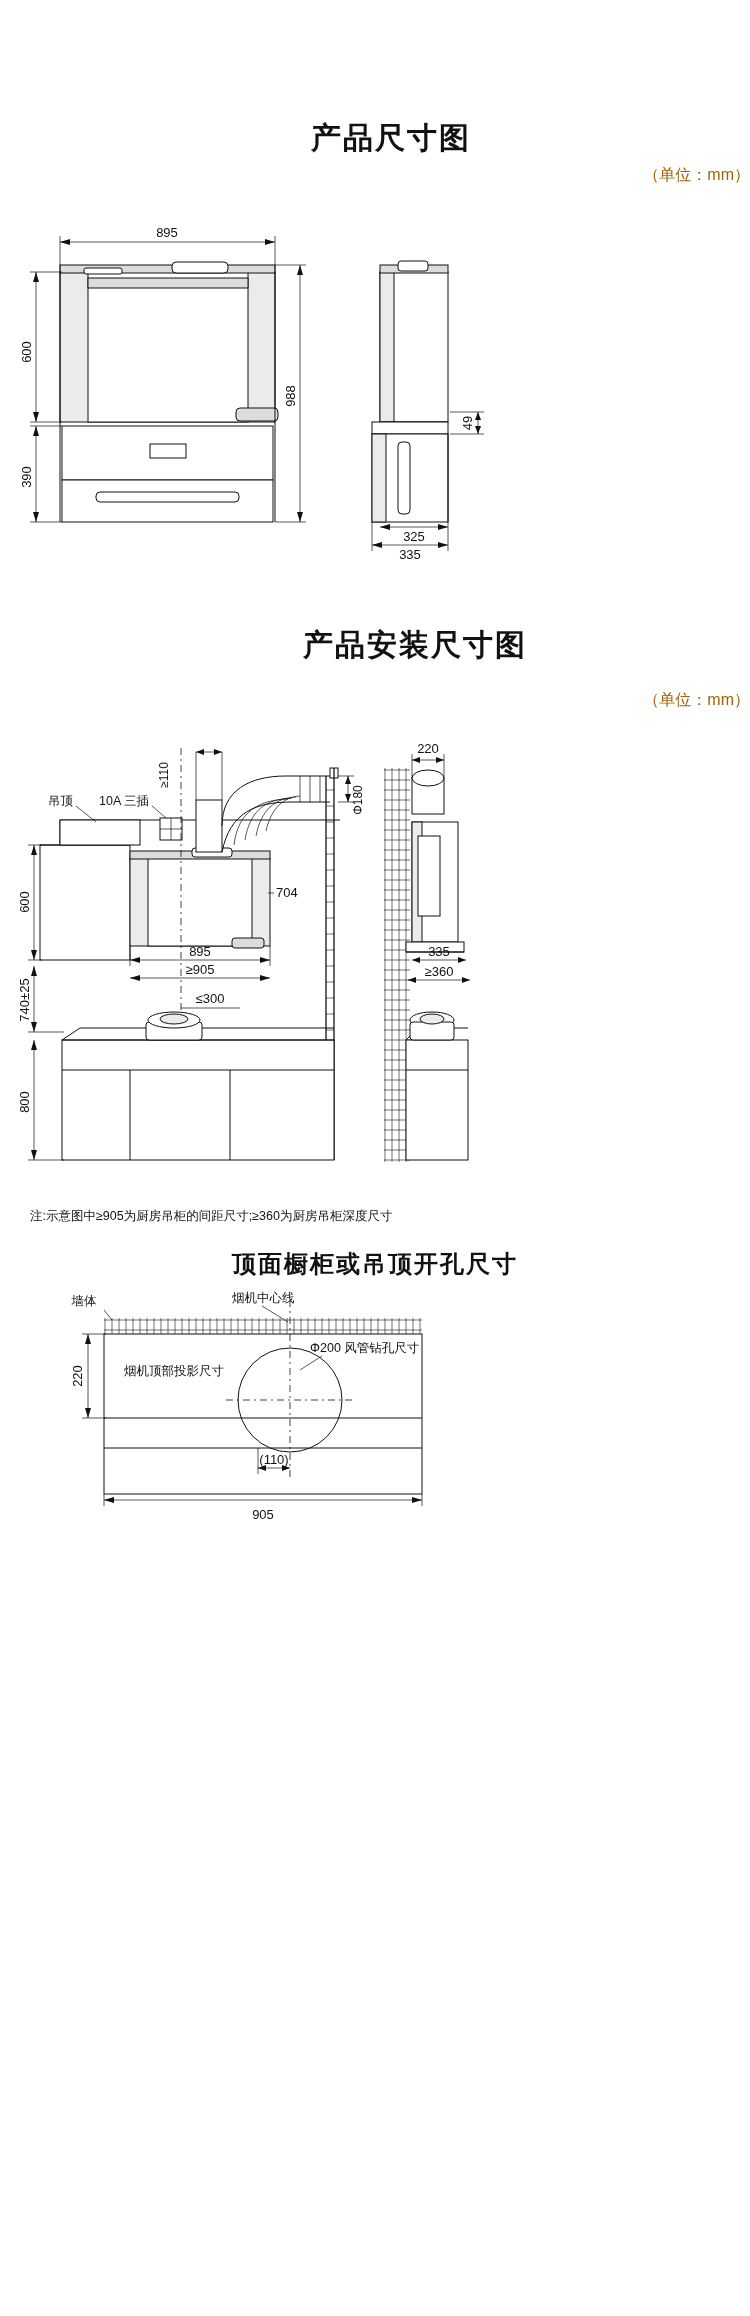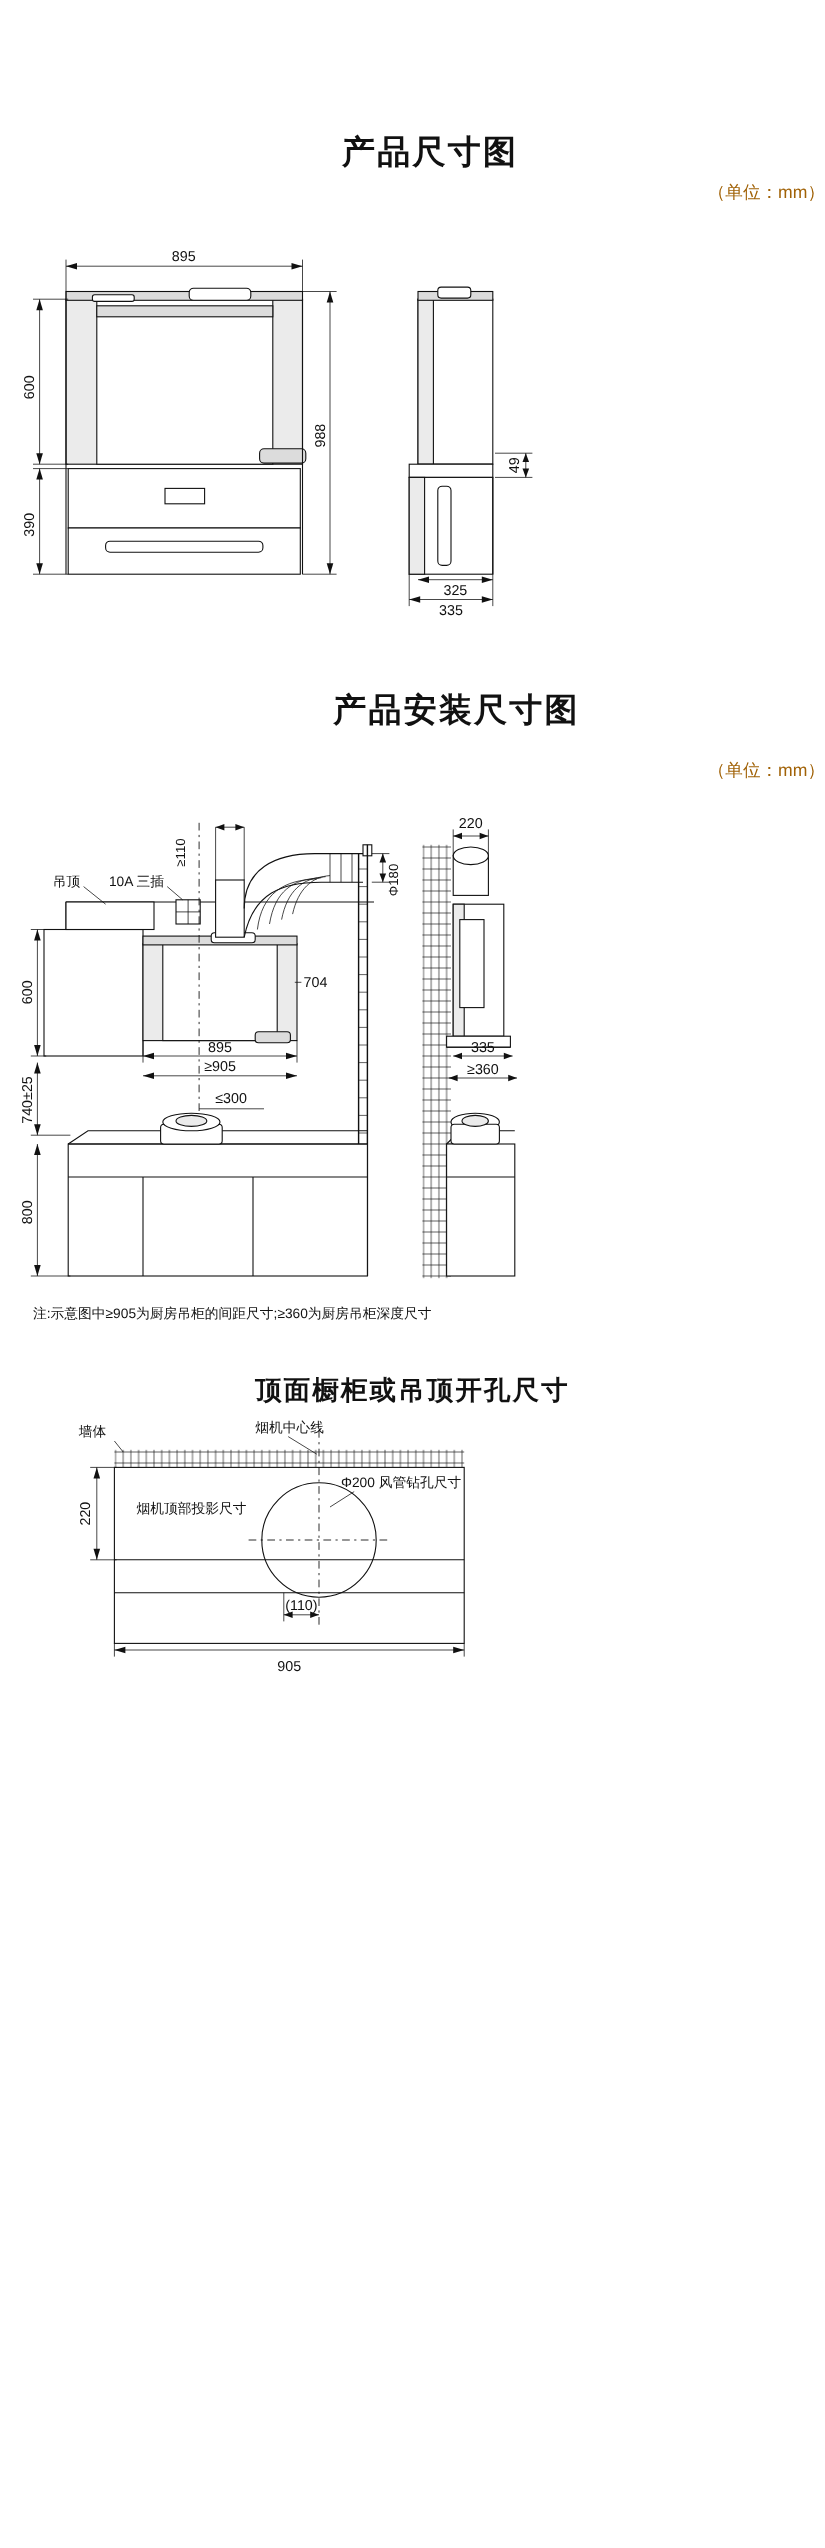--- a/index.html
+++ b/index.html
@@ -1,20 +1,20 @@
 <!DOCTYPE html>
 <html><head>
 <meta charset="utf-8">
 <style>
   html,body{margin:0;padding:0;background:#ffffff;}
   body{width:750px;height:2316px;position:relative;font-family:"Liberation Sans","DejaVu Sans",sans-serif;color:#1a1a1a;}
   .page{position:relative;width:750px;height:2316px;overflow:hidden;}
   .sec-title{position:absolute;width:100%;text-align:center;font-size:30px;font-weight:700;letter-spacing:2px;color:#111;}
   .sec-sub{position:absolute;width:100%;text-align:right;font-size:16px;color:#a16207;}
-  .note{position:absolute;font-size:12.5px;color:#111;}
+  .note{position:absolute;font-size:12.5px;color:#111;margin-top:22px;}
   svg{position:absolute;left:0;top:0;overflow:visible;}
   text{font-family:"Liberation Sans","DejaVu Sans",sans-serif;fill:#111;}
   .dim{font-size:13px;}
   .dimsm{font-size:12px;}
   .lbl{font-size:12.5px;}
   .ln{stroke:#111;stroke-width:1;fill:none;}
   .ln2{stroke:#111;stroke-width:1.3;fill:none;}
   .thin{stroke:#111;stroke-width:.7;fill:none;}
   .dash{stroke:#111;stroke-width:.8;fill:none;stroke-dasharray:7 4 2 4;}
   .fillgray{fill:#ebebeb;stroke:#111;stroke-width:1;}

